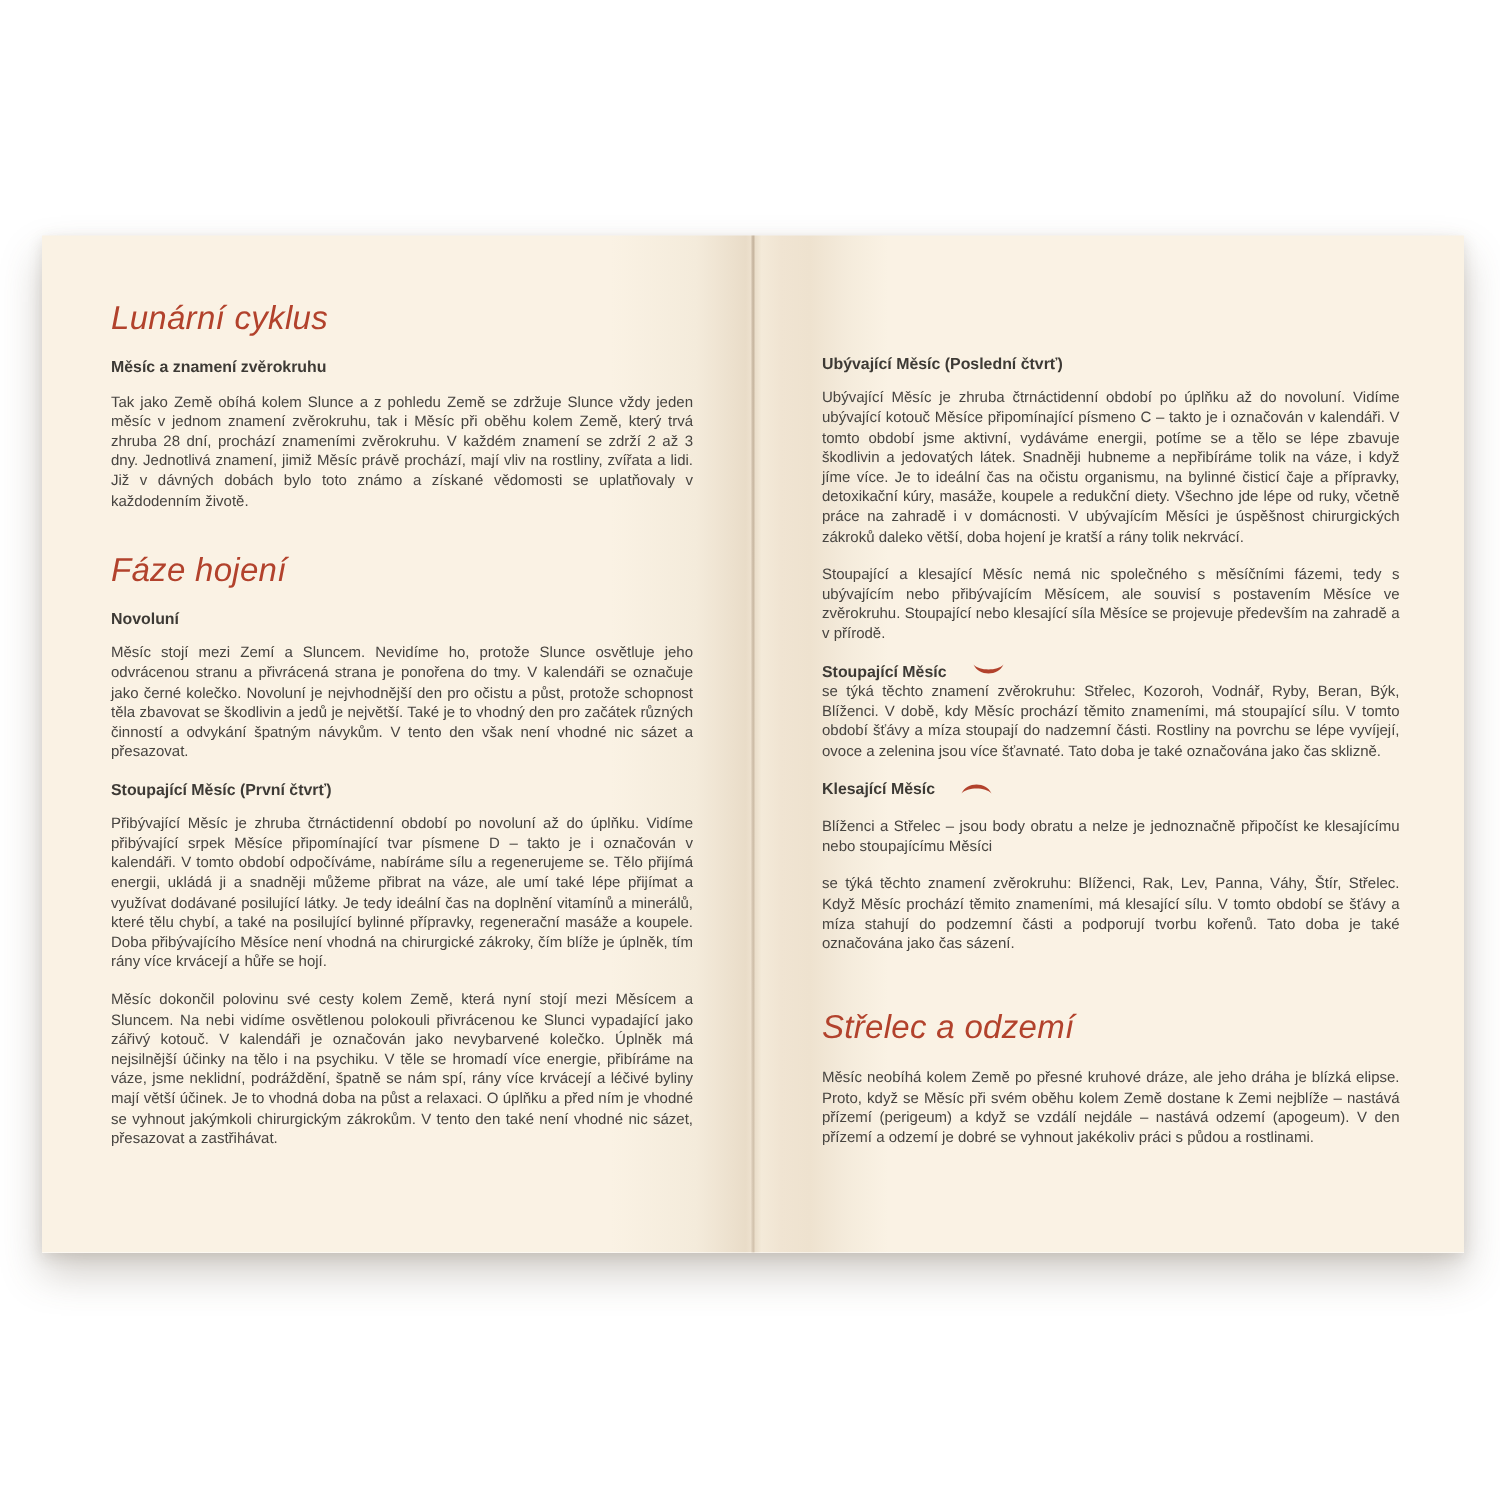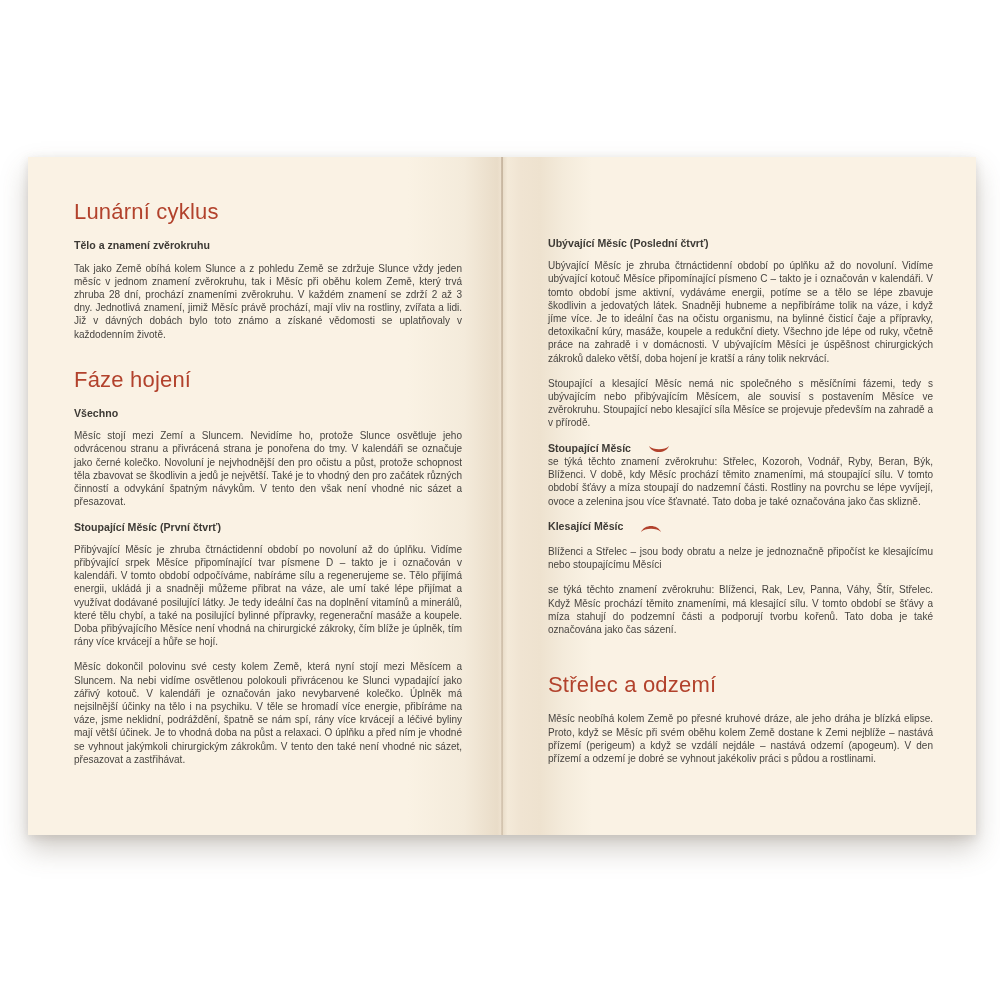--- a/index.html
+++ b/index.html
@@ -50,33 +50,34 @@
     height: 100%;
     background: linear-gradient(180deg, rgba(140,115,88,0.35), rgba(140,115,88,0.22));
   }
   h1.chapter {
     font-size: 22px;
     line-height: 1.15;
     font-weight: 400;
     color: #b2422c;
     margin: 0 0 15px 0;
     letter-spacing: 0.2px;
+    font-style: italic;
   }
   h1.chapter.mid { margin-top: 26px; }
   h1.chapter.big-gap { margin-top: 36px; }
   h3.subhead {
     font-size: 10.6px;
     line-height: 1.25;
     font-weight: 700;
     color: #3d3a35;
     margin: 12px 0 9px 0;
   }
   .h3row {
     display: flex;
-    align-items: flex-end;
+    align-items: flex-start;
     gap: 17px;
     margin: 12px 0 0 0;
   }
   .h3row h3.subhead { margin: 0; }
   p.body {
     font-size: 10px;
     line-height: 13.2px;
     color: #474440;
     text-align: justify;
     margin: 0 0 12px 0;
@@ -89,26 +90,26 @@
 </style>
 </head>
 <body>
 
 <div class="stage">
   <div class="book">
 
     <div class="page page-left">
       <h1 class="chapter">Lunární cyklus</h1>
 
-      <h3 class="subhead">Tělo a znamení zvěrokruhu</h3>
+      <h3 class="subhead">Měsíc a znamení zvěrokruhu</h3>
       <p class="body">Tak jako Země obíhá kolem Slunce a z pohledu Země se zdržuje Slunce vždy jeden měsíc v jednom znamení zvěrokruhu, tak i Měsíc při oběhu kolem Země, který trvá zhruba 28 dní, prochází znameními zvěrokruhu. V každém znamení se zdrží 2 až 3 dny. Jednotlivá znamení, jimiž Měsíc právě prochází, mají vliv na rostliny, zvířata a lidi. Již v dávných dobách bylo toto známo a získané vědomosti se uplatňovaly v každodenním životě.</p>
 
       <h1 class="chapter mid">Fáze hojení</h1>
 
-      <h3 class="subhead">Všechno</h3>
+      <h3 class="subhead">Novoluní</h3>
       <p class="body">Měsíc stojí mezi Zemí a Sluncem. Nevidíme ho, protože Slunce osvětluje jeho odvrácenou stranu a přivrácená strana je ponořena do tmy. V kalendáři se označuje jako černé kolečko. Novoluní je nejvhodnější den pro očistu a půst, protože schopnost těla zbavovat se škodlivin a jedů je největší. Také je to vhodný den pro začátek různých činností a odvykání špatným návykům. V tento den však není vhodné nic sázet a přesazovat.</p>
 
       <h3 class="subhead">Stoupající Měsíc (První čtvrť)</h3>
       <p class="body">Přibývající Měsíc je zhruba čtrnáctidenní období po novoluní až do úplňku. Vidíme přibývající srpek Měsíce připomínající tvar písmene D – takto je i označován v kalendáři. V tomto období odpočíváme, nabíráme sílu a regenerujeme se. Tělo přijímá energii, ukládá ji a snadněji můžeme přibrat na váze, ale umí také lépe přijímat a využívat dodávané posilující látky. Je tedy ideální čas na doplnění vitamínů a minerálů, které tělu chybí, a také na posilující bylinné přípravky, regenerační masáže a koupele. Doba přibývajícího Měsíce není vhodná na chirurgické zákroky, čím blíže je úplněk, tím rány více krvácejí a hůře se hojí.</p>
 
       <p class="body">Měsíc dokončil polovinu své cesty kolem Země, která nyní stojí mezi Měsícem a Sluncem. Na nebi vidíme osvětlenou polokouli přivrácenou ke Slunci vypadající jako zářivý kotouč. V kalendáři je označován jako nevybarvené kolečko. Úplněk má nejsilnější účinky na tělo i na psychiku. V těle se hromadí více energie, přibíráme na váze, jsme neklidní, podráždění, špatně se nám spí, rány více krvácejí a léčivé byliny mají větší účinek. Je to vhodná doba na půst a relaxaci. O úplňku a před ním je vhodné se vyhnout jakýmkoli chirurgickým zákrokům. V tento den také není vhodné nic sázet, přesazovat a zastřihávat.</p>
     </div>
 
     <div class="page page-right">
       <h3 class="subhead">Ubývající Měsíc (Poslední čtvrť)</h3>

